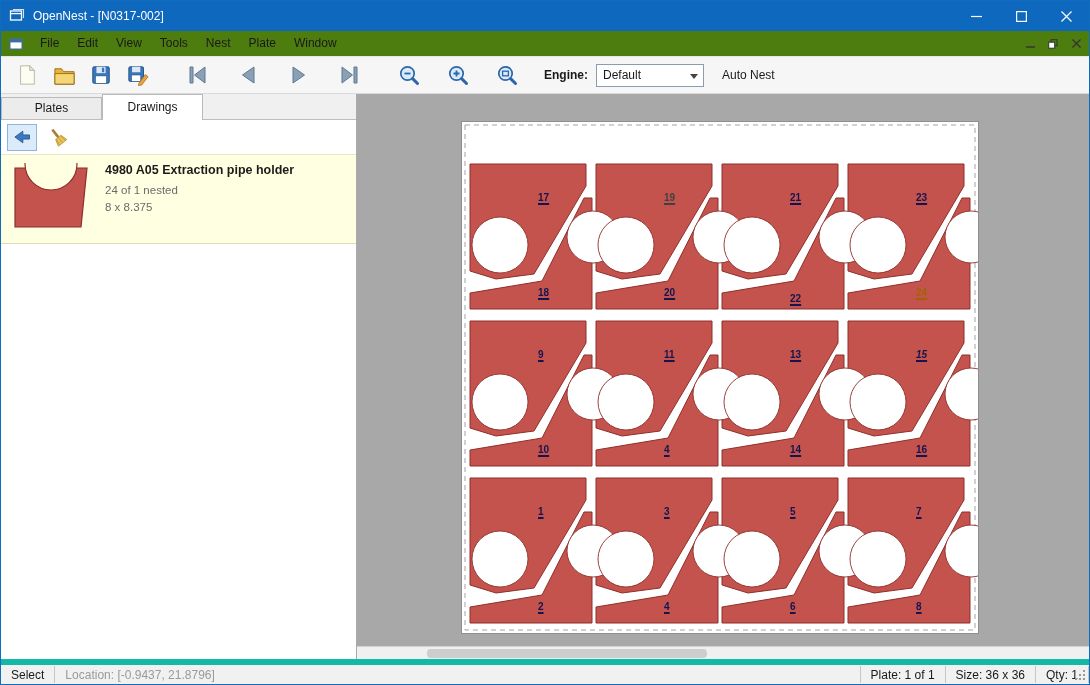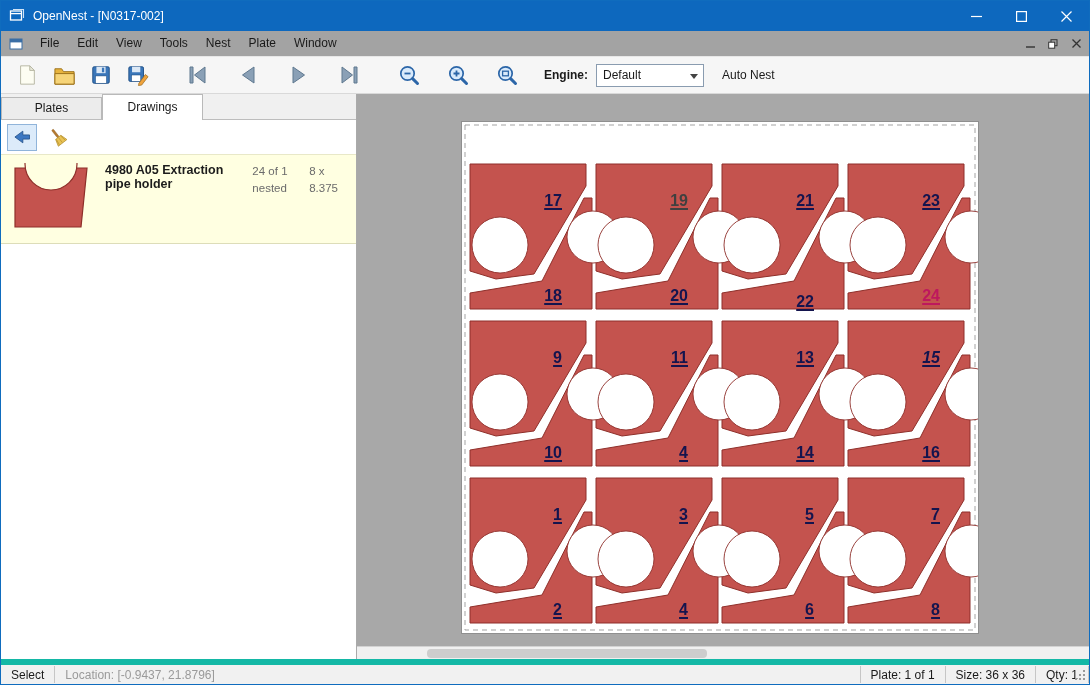--- a/index.html
+++ b/index.html
@@ -10,21 +10,21 @@
 
   
   .titlebar { height:30px; background:#0d68be; color:#fff; display:flex; align-items:center; flex:0 0 30px; }
   .titlebar .appicon { width:16px; height:16px; margin:0 8px; flex:0 0 auto; }
   .titlebar .title { font-size:12px; }
   .titlebar .spacer { flex:1; }
   .cap-btn { width:45px; height:30px; display:flex; align-items:center; justify-content:center; cursor:default; }
   .cap-btn svg { display:block; }
 
   
-  .menubar { height:25px; background:#a3a3a3; display:flex; align-items:center; flex:0 0 25px; }
+  .menubar { height:25px; background:#4d7c0f; display:flex; align-items:center; flex:0 0 25px; }
   .menubar .mdi-icon { width:16px; height:14px; margin:0 6px 0 8px; }
   .menu-item { padding:0 9px; line-height:25px; font-size:12px; cursor:default; }
   .menubar .spacer { flex:1; }
   .mdi-ctrl { width:20px; height:18px; display:flex; align-items:center; justify-content:center; margin-right:3px; }
 
   
   .toolbar { height:38px; background:#f6f6f6; border-bottom:1px solid #d9d9d9; border-top:1px solid #e7e7e7; display:flex; align-items:center; padding-left:10px; flex:0 0 38px; }
   .tbtn { width:32px; height:32px; border:none; background:transparent; display:flex; align-items:center; justify-content:center; margin-right:5px; }
   .tgap { width:22px; }
   .engine-label { font-weight:700; margin:0 8px 0 16px; }
@@ -38,30 +38,30 @@
   
   .sidebar { width:356px; flex:0 0 356px; background:#fff; border-right:1px solid #aaaaaa; display:flex; flex-direction:column; }
   .tabstrip { height:26px; background:#f0f0f0; border-bottom:1px solid #bdbdbd; display:flex; align-items:flex-end; flex:0 0 26px; }
   .tab { width:101px; text-align:center; font-size:12px; background:#ececec; border:1px solid #b9b9b9; border-bottom:none; height:22px; line-height:21px; margin-top:4px; }
   .tab.active { background:#fff; height:26px; line-height:25px; margin-top:0; margin-bottom:-1px; z-index:2; position:relative; }
   .side-toolbar { height:34px; display:flex; align-items:center; padding:2px 6px; gap:6px; flex:0 0 34px; }
   .sbtn { width:30px; height:27px; display:flex; align-items:center; justify-content:center; background:transparent; border:1px solid transparent; }
   .sbtn.toggled { background:#dcebfa; border:1px solid #90b4da; }
   .drawing-item { height:90px; background:#ffffe1; border-top:1px solid #e8e8c8; border-bottom:1px solid #ddddb9; display:flex; padding:8px 10px; gap:14px; flex:0 0 90px; }
   .thumb { flex:0 0 80px; }
-  .item-text { display:flex; flex-direction:row; }
+  .item-text { display:flex; flex-direction:column; }
   .item-title { font-size:12.5px; font-weight:700; color:#1c1c1c; margin-bottom:5px; }
   .item-sub { font-size:11.5px; color:#6b6b6b; line-height:1.5; }
   .side-rest { flex:1; background:#fff; }
 
   
   .canvas { flex:1; background:#a8a8a8; position:relative; overflow:hidden; }
   .plate { position:absolute; left:104px; top:27px; width:518px; height:513px; background:#ffffff; border:1px solid #8f8f8f; }
   .plate svg { position:absolute; left:0; top:0; }
-  .pnum { position:absolute; width:24px; text-align:right; font-size:16px; font-weight:700; text-decoration:underline; text-decoration-thickness:1.5px; text-underline-offset:2px; letter-spacing:0; }
+  .pnum { position:absolute; width:24px; text-align:left; font-size:10px; font-weight:700; text-decoration:underline; text-decoration-thickness:1.5px; text-underline-offset:2px; letter-spacing:0; }
   .hscroll { position:absolute; left:0; right:0; bottom:0; height:13px; background:#f0f0f0; border-top:1px solid #d2d2d2; }
   .hscroll .thumb-bar { position:absolute; left:70px; top:2px; width:280px; height:9px; background:#cdcdcd; border-radius:4px; }
 
   
   .statusbar { height:25px; background:#f1f1f1; border-top:6px solid #14b8a6; display:flex; align-items:center; font-size:12px; flex:0 0 25px; position:relative; }
   .sb-cell { padding:0 10px; line-height:24px; white-space:nowrap; }
   .sb-div { width:1px; height:17px; background:#c6c6c6; }
   .sb-loc { color:#9a9a9a; }
   .statusbar .spacer { flex:1; }
   .grip { position:absolute; right:3px; bottom:3px; width:12px; height:12px; }
@@ -314,21 +314,21 @@
               <circle cx="509" cy="429" r="26" fill="#ffffff" stroke="#8e2f2a" stroke-width="0.9"></circle>
             </g>
           </svg>
       <div class="pnum" style="left: 76px; top: 70px; color: rgb(20, 20, 78);">17</div>
           <div class="pnum" style="left: 76px; top: 165px; color: rgb(20, 20, 78);">18</div>
           <div class="pnum" style="left: 202px; top: 70px; color: #404040;">19</div>
           <div class="pnum" style="left: 202px; top: 165px; color: rgb(20, 20, 78);">20</div>
           <div class="pnum" style="left: 328px; top: 70px; color: rgb(20, 20, 78);">21</div>
           <div class="pnum" style="left: 328px; top: 165px; color: rgb(20, 20, 78); margin-top: 6px;">22</div>
           <div class="pnum" style="left: 454px; top: 70px; color: rgb(20, 20, 78);">23</div>
-          <div class="pnum" style="left: 454px; top: 165px; color: #be185d;">24</div>
+          <div class="pnum" style="left: 454px; top: 165px; color: #a16207;">24</div>
           <div class="pnum" style="left: 76px; top: 227px; color: rgb(20, 20, 78);">9</div>
           <div class="pnum" style="left: 76px; top: 322px; color: rgb(20, 20, 78);">10</div>
           <div class="pnum" style="left: 202px; top: 227px; color: rgb(20, 20, 78);">11</div>
           <div class="pnum" style="left: 202px; top: 322px; color: rgb(20, 20, 78);">4</div>
           <div class="pnum" style="left: 328px; top: 227px; color: rgb(20, 20, 78);">13</div>
           <div class="pnum" style="left: 328px; top: 322px; color: rgb(20, 20, 78);">14</div>
           <div class="pnum" style="left: 454px; top: 227px; color: rgb(20, 20, 78); font-style: italic;">15</div>
           <div class="pnum" style="left: 454px; top: 322px; color: rgb(20, 20, 78);">16</div>
           <div class="pnum" style="left: 76px; top: 384px; color: rgb(20, 20, 78);">1</div>
           <div class="pnum" style="left: 76px; top: 479px; color: rgb(20, 20, 78);">2</div>

